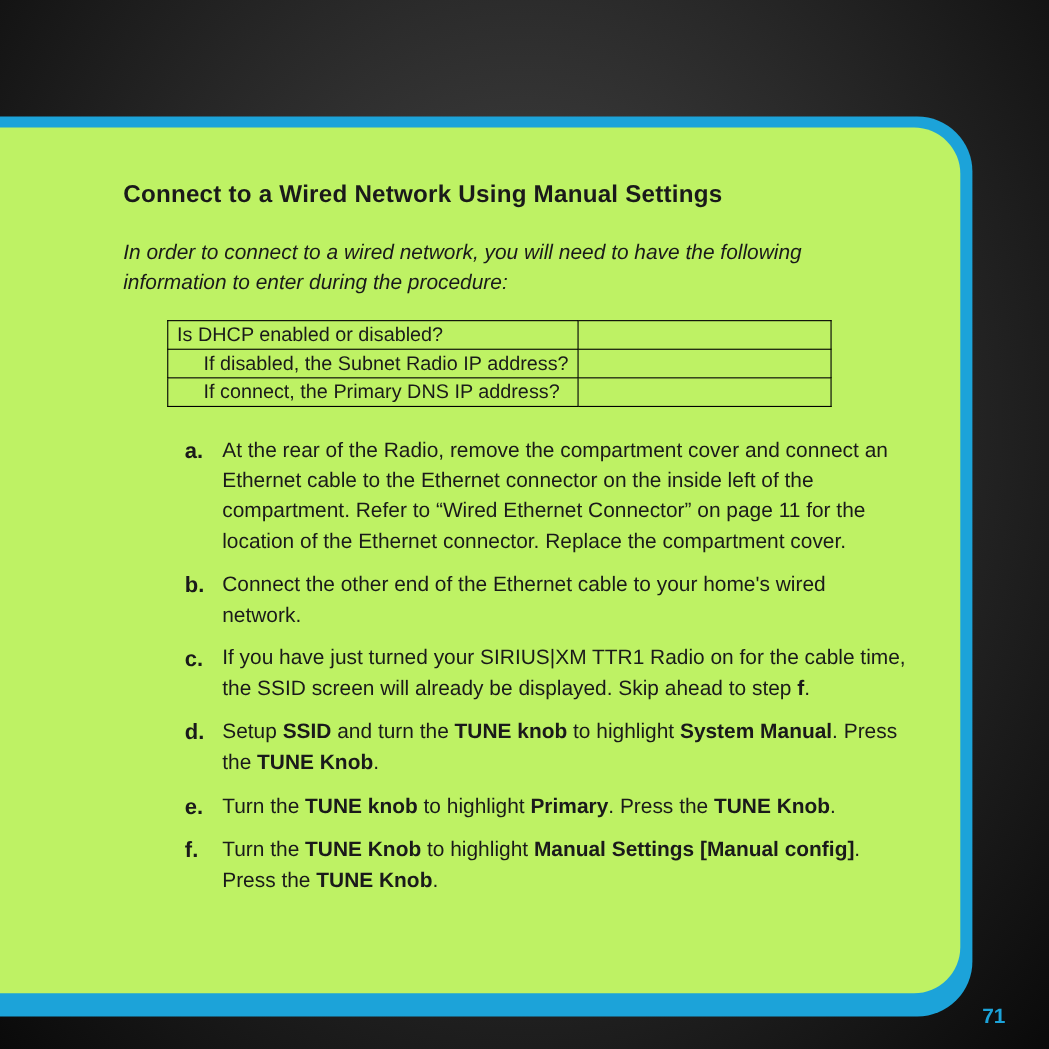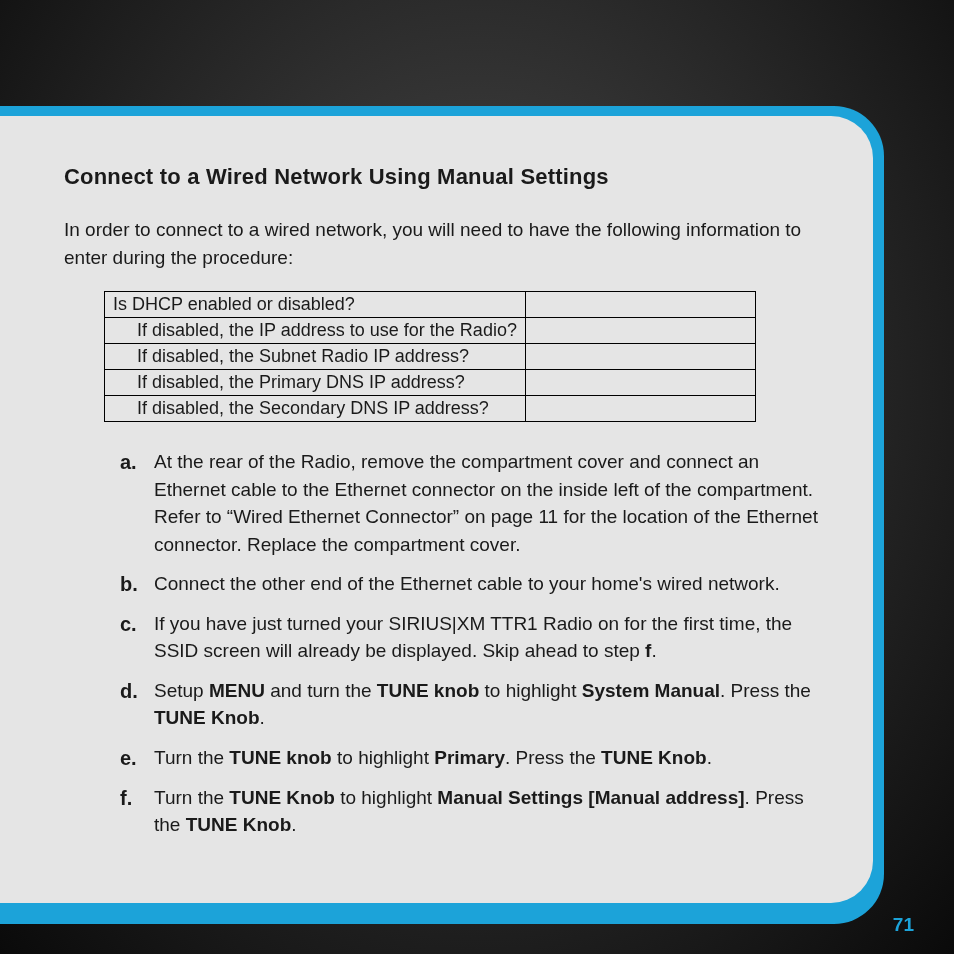--- a/index.html
+++ b/index.html
@@ -19,36 +19,37 @@
     background: #1ca3d9;
     border-top-right-radius: 50px;
     border-bottom-right-radius: 50px;
   }
   .page {
     position: absolute;
     left: 0;
     top: 116px;
     width: 873px;
     height: 787px;
-    background: #e5e5e5;
+    background: #bef264;
     border-top-right-radius: 42px;
     border-bottom-right-radius: 42px;
-    padding: 48px 48px 30px 64px;
+    padding: 48px 48px 30px 112px;
     color: #1a1a1a;
   }
   .heading {
     font-size: 22px;
     font-weight: bold;
     margin-bottom: 26px;
     letter-spacing: 0.2px;
   }
   .intro {
     font-size: 19px;
     line-height: 1.45;
     margin-bottom: 20px;
+    font-style: italic;
   }
   .info-table {
     border-collapse: collapse;
     margin: 0 0 26px 40px;
     font-size: 18px;
   }
   .info-table td {
     border: 1.5px solid #000;
     padding: 2px 8px;
     vertical-align: top;
@@ -92,60 +93,52 @@
 
   <p class="intro">In order to connect to a wired network, you will need to have the following information to enter during the procedure:</p>
 
   <table class="info-table">
     <tbody id="info-rows">
         <tr>
           <td class="label">Is DHCP enabled or disabled?</td>
           <td class="value"></td>
         </tr>
         <tr>
-          <td class="label"><span class="indent">If disabled, the IP address to use for the Radio?</span></td>
-          <td class="value"></td>
-        </tr>
-        <tr>
           <td class="label"><span class="indent">If disabled, the Subnet Radio IP address?</span></td>
           <td class="value"></td>
         </tr>
         <tr>
-          <td class="label"><span class="indent">If disabled, the Primary DNS IP address?</span></td>
-          <td class="value"></td>
-        </tr>
-        <tr>
-          <td class="label"><span class="indent">If disabled, the Secondary DNS IP address?</span></td>
+          <td class="label"><span class="indent">If connect, the Primary DNS IP address?</span></td>
           <td class="value"></td>
         </tr>
       </tbody>
   </table>
 
   <ol class="steps">
     <li>
       <span class="marker">a.</span>
       <span>At the rear of the Radio, remove the compartment cover and connect an Ethernet cable to the Ethernet connector on the inside left of the compartment. Refer to “Wired Ethernet Connector” on page 11 for the location of the Ethernet connector. Replace the compartment cover.</span>
     </li>
     <li>
       <span class="marker">b.</span>
       <span>Connect the other end of the Ethernet cable to your home's wired network.</span>
     </li>
     <li>
       <span class="marker">c.</span>
-      <span>If you have just turned your SIRIUS|XM TTR1 Radio on for the first time, the SSID screen will already be displayed. Skip ahead to step </span><span class="b">f</span><span>.</span>
+      <span>If you have just turned your SIRIUS|XM TTR1 Radio on for the cable time, the SSID screen will already be displayed. Skip ahead to step </span><span class="b">f</span><span>.</span>
     </li>
     <li>
       <span class="marker">d.</span>
-      <span>Setup </span><span class="b">MENU</span><span> and turn the </span><span class="b">TUNE knob</span><span> to highlight </span><span class="b">System Manual</span><span>. Press the </span><span class="b">TUNE Knob</span><span>.</span>
+      <span>Setup </span><span class="b">SSID</span><span> and turn the </span><span class="b">TUNE knob</span><span> to highlight </span><span class="b">System Manual</span><span>. Press the </span><span class="b">TUNE Knob</span><span>.</span>
     </li>
     <li>
       <span class="marker">e.</span>
       <span>Turn the </span><span class="b">TUNE knob</span><span> to highlight </span><span class="b">Primary</span><span>. Press the </span><span class="b">TUNE Knob</span><span>.</span>
     </li>
     <li>
       <span class="marker">f.</span>
-      <span>Turn the </span><span class="b">TUNE Knob</span><span> to highlight </span><span class="b">Manual Settings [Manual address]</span><span>. Press the </span><span class="b">TUNE Knob</span><span>.</span>
+      <span>Turn the </span><span class="b">TUNE Knob</span><span> to highlight </span><span class="b">Manual Settings [Manual config]</span><span>. Press the </span><span class="b">TUNE Knob</span><span>.</span>
     </li>
   </ol>
 
 </div>
 
 <div class="pagenum">71</div>
 
 </body></html>

